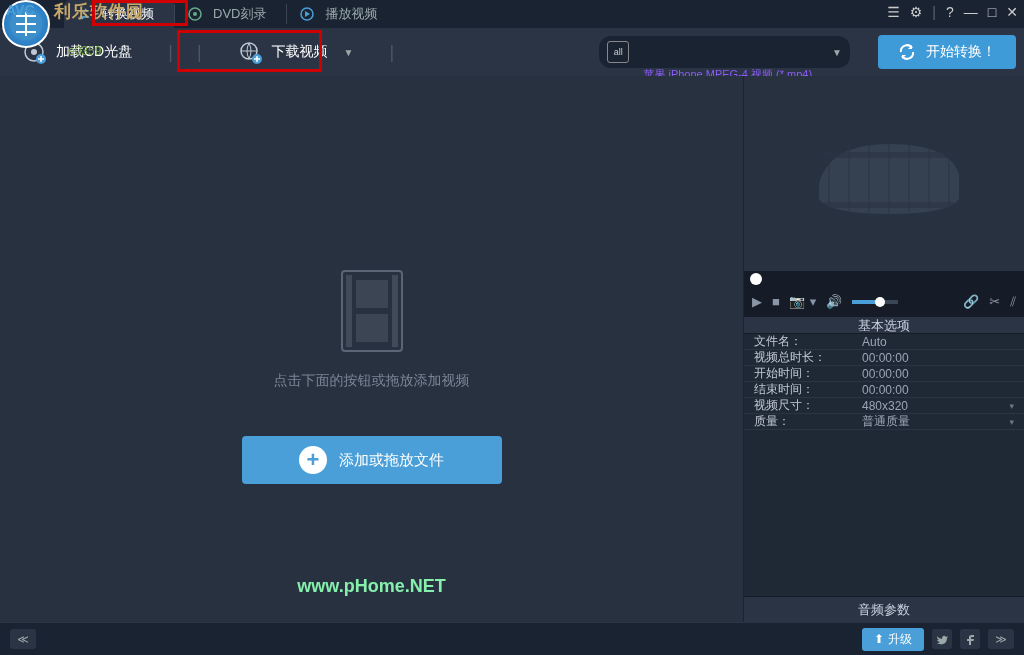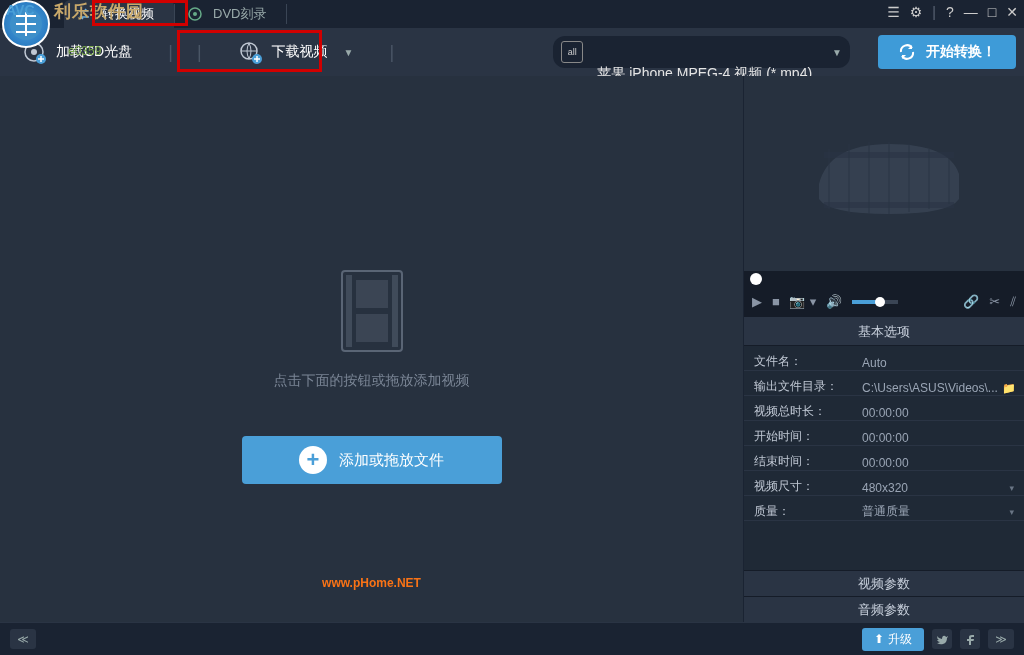--- a/index.html
+++ b/index.html
@@ -27,51 +27,51 @@
 
 
 .toolbar { height: 48px; background: #2a3444; display: flex; align-items: center; padding: 0 8px; gap: 20px; }
 .tool-btn { height: 36px; display: flex; align-items: center; gap: 10px; padding: 0 14px; color: #fff; font-size: 14px; cursor: pointer; border-radius: 4px; }
 .tool-icon { width: 24px; height: 24px; display: flex; align-items: center; justify-content: center; color: #4a9fd8; }
 .tool-sep { color: #4a5666; font-size: 18px; padding: 0 2px; }
 .tool-dd { color: #9aa; font-size: 10px; padding-left: 6px; }
 
 .format-box { display: flex; align-items: center; background: #1a2332; border-radius: 12px; height: 32px; padding: 8px 8px; gap: 8px; margin-left: auto; }
 .format-box .fmt-icon { width: 22px; height: 22px; border: 1px solid #888; border-radius: 3px; display: flex; align-items: center; justify-content: center; font-size: 9px; color: #ccc; }
-.format-text { color: #e5e5e5; font-size: 14px; padding: 0 6px; margin-top: 44px; }
-
-.start-btn { height: 34px; background: #3e9bd8; color: #fff; display: flex; align-items: center; gap: 10px; padding: 0 20px; border-radius: 4px; font-size: 14px; font-weight: bold; cursor: pointer; margin-left: 8px; }
+.format-text { color: #8b5cf6; font-size: 11px; padding: 0 6px; margin-top: 44px; }
+
+.start-btn { height: 34px; background: #3e9bd8; color: #fff; display: flex; align-items: center; gap: 10px; padding: 0 20px; border-radius: 4px; font-size: 14px; font-weight: normal; cursor: pointer; margin-left: 8px; }
 
 
 .main { display: flex; height: 546px; }
 .left-panel { flex: 1; background: #27313f; position: relative; border-right: 1px solid #1a2332; }
 .drop-zone { position: absolute; left: 50%; top: 190px; transform: translateX(-50%); text-align: center; }
 .film-icon { width: 80px; height: 90px; margin: 0 auto 16px; }
 .drop-text { color: #7a8595; font-size: 14px; margin-bottom: 18px; }
-.wm-url { position: absolute; left: 50%; top: 310px; transform: translateX(-50%); color: #f97316; font-size: 12px; font-weight: bold; }
+.wm-url { position: absolute; left: 50%; top: 310px; transform: translateX(-50%); color: #86efac; font-size: 18px; font-weight: bold; }
 .add-btn { background: #4a9fd8; color: #fff; display: flex; align-items: center; justify-content: center; gap: 12px; width: 260px; height: 48px; border-radius: 4px; margin: 46px auto 0; font-size: 15px; cursor: pointer; }
 .add-btn-icon { width: 28px; height: 28px; background: #fff; border-radius: 50%; display: flex; align-items: center; justify-content: center; color: #4a9fd8; font-size: 22px; font-weight: bold; }
 
 .right-panel { width: 280px; background: #1f2936; display: flex; flex-direction: column; }
 .preview { height: 196px; background: #27313f; position: relative; display: flex; align-items: center; justify-content: center; border-bottom: 1px solid #151c28; }
 .film-reel { width: 170px; height: 120px; }
 
 .progress-bar { height: 14px; background: #151c28; position: relative; display: flex; align-items: center; padding: 0 6px; }
 .progress-dot { width: 12px; height: 12px; background: #fff; border-radius: 50%; }
 
 .controls { height: 32px; background: #151c28; display: flex; align-items: center; padding: 0 8px; gap: 10px; border-bottom: 1px solid #2a3444; }
 .ctrl-icon { color: #8a95a5; font-size: 13px; cursor: pointer; }
 .vol-slider { flex: 1; height: 4px; background: #3a4555; position: relative; max-width: 70px; }
 .vol-fill { height: 100%; width: 60%; background: #4a9fd8; position: relative; }
 .vol-thumb { position: absolute; right: -5px; top: -3px; width: 10px; height: 10px; background: #fff; border-radius: 50%; }
 
-.tab-header { height: 28px; background: #2a3444; display: flex; align-items: center; justify-content: center; color: #c8d0dc; font-size: 13px; border-bottom: 1px solid #151c28; }
+.tab-header { height: 16px; background: #2a3444; display: flex; align-items: center; justify-content: center; color: #c8d0dc; font-size: 13px; border-bottom: 1px solid #151c28; }
 
 .props { background: #1f2936; }
-.prop-row { display: flex; height: 25px; align-items: flex-end; border-bottom: 1px solid #2a3444; font-size: 12px; }
+.prop-row { display: flex; height: 16px; align-items: center; border-bottom: 1px solid #2a3444; font-size: 12px; }
 .prop-label { width: 108px; padding-left: 10px; color: #c0c8d4; }
 .prop-value { flex: 1; padding-left: 10px; color: #9aa5b5; display: flex; align-items: center; }
 .prop-value.dd::after { content: '▾'; margin-left: auto; margin-right: 10px; color: #6a7585; font-size: 9px; }
 .folder-icon { margin-left: auto; margin-right: 8px; color: #8a95a5; font-size: 11px; }
 
 .section-header { height: 26px; background: #2a3444; display: flex; align-items: center; justify-content: center; color: #c8d0dc; font-size: 13px; border-top: 1px solid #151c28; margin-top: auto; }
 
 
 .bottom-bar { height: 33px; background: #1a2332; display: flex; align-items: center; padding: 0 10px; border-top: 1px solid #2a3444; }
 .bb-left { width: 26px; height: 20px; background: #2a3444; border-radius: 3px; display: flex; align-items: center; justify-content: center; color: #9aa; font-size: 11px; cursor: pointer; }
@@ -114,20 +114,29 @@
   <div class="tab">
     <span class="tab-icon">
       <svg width="14" height="14" viewBox="0 0 14 14">
           <circle cx="7" cy="7" r="6" stroke="#6a8" fill="none" stroke-width="1.5"></circle>
           <circle cx="7" cy="7" r="2" fill="#6a8"></circle>
         </svg>
     </span>
     <span>DVD刻录</span>
   </div>
   <div class="tab-sep"></div>
+  <div class="tab">
+    <span class="tab-icon">
+      <svg width="14" height="14" viewBox="0 0 14 14">
+          <circle cx="7" cy="7" r="6" stroke="#4a9fd8" fill="none" stroke-width="1.5"></circle>
+          <path d="M5 4 L10 7 L5 10 Z" fill="#4a9fd8"></path>
+        </svg>
+    </span>
+    <span>播放视频</span>
+  </div>
 
   <div class="top-right-icons">
     <span>☰</span>
     <span>⚙</span>
     <span style="color:#5a6575">|</span>
     <span>?</span>
     <span>—</span>
     <span>□</span>
     <span>✕</span>
   </div>
@@ -240,27 +249,20 @@
     </div>
 
     <div class="tab-header">基本选项</div>
 
     <div class="props">
       <div class="prop-row">
         <div class="prop-label">文件名：</div>
         <div class="prop-value">Auto</div>
       </div>
       <div class="prop-row">
-        <div class="prop-label">输出文件目录：</div>
-        <div class="prop-value">
-          <span>C:\Users\ASUS\Videos\...</span>
-          <span class="folder-icon">📁</span>
-        </div>
-      </div>
-      <div class="prop-row">
         <div class="prop-label">视频总时长：</div>
         <div class="prop-value">00:00:00</div>
       </div>
       <div class="prop-row">
         <div class="prop-label">开始时间：</div>
         <div class="prop-value">00:00:00</div>
       </div>
       <div class="prop-row">
         <div class="prop-label">结束时间：</div>
         <div class="prop-value">00:00:00</div>
@@ -269,21 +271,20 @@
         <div class="prop-label">视频尺寸：</div>
         <div class="prop-value dd">480x320</div>
       </div>
       <div class="prop-row">
         <div class="prop-label">质量：</div>
         <div class="prop-value dd">普通质量</div>
       </div>
     </div>
 
     <div style="flex:1"></div>
-    <div class="section-header">视频参数</div>
     <div class="section-header">音频参数</div>
   </div>
 </div>
 
 <div class="bottom-bar">
   <div class="bb-left">≪</div>
   <div class="bb-right">
     <div class="upgrade-btn">
       <span>⬆</span>
       <span>升级</span>

